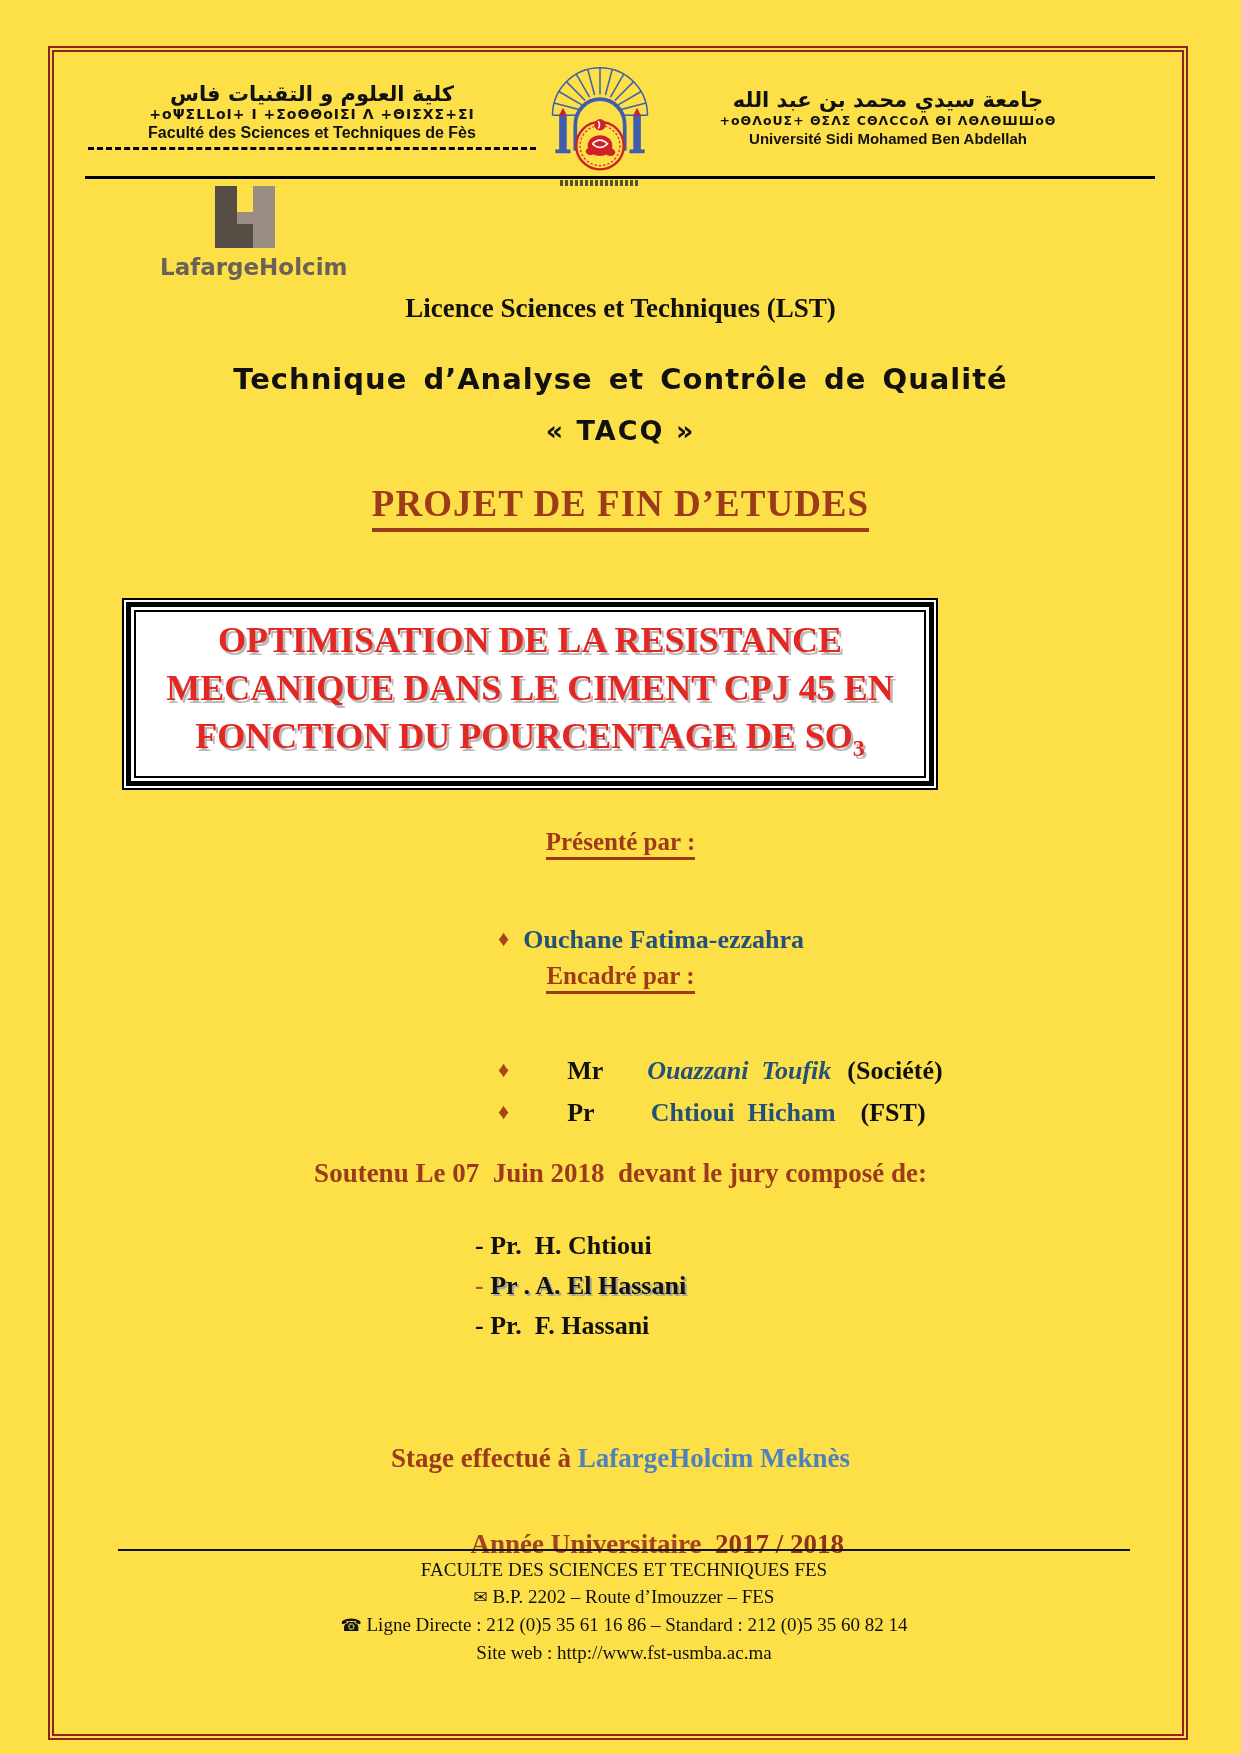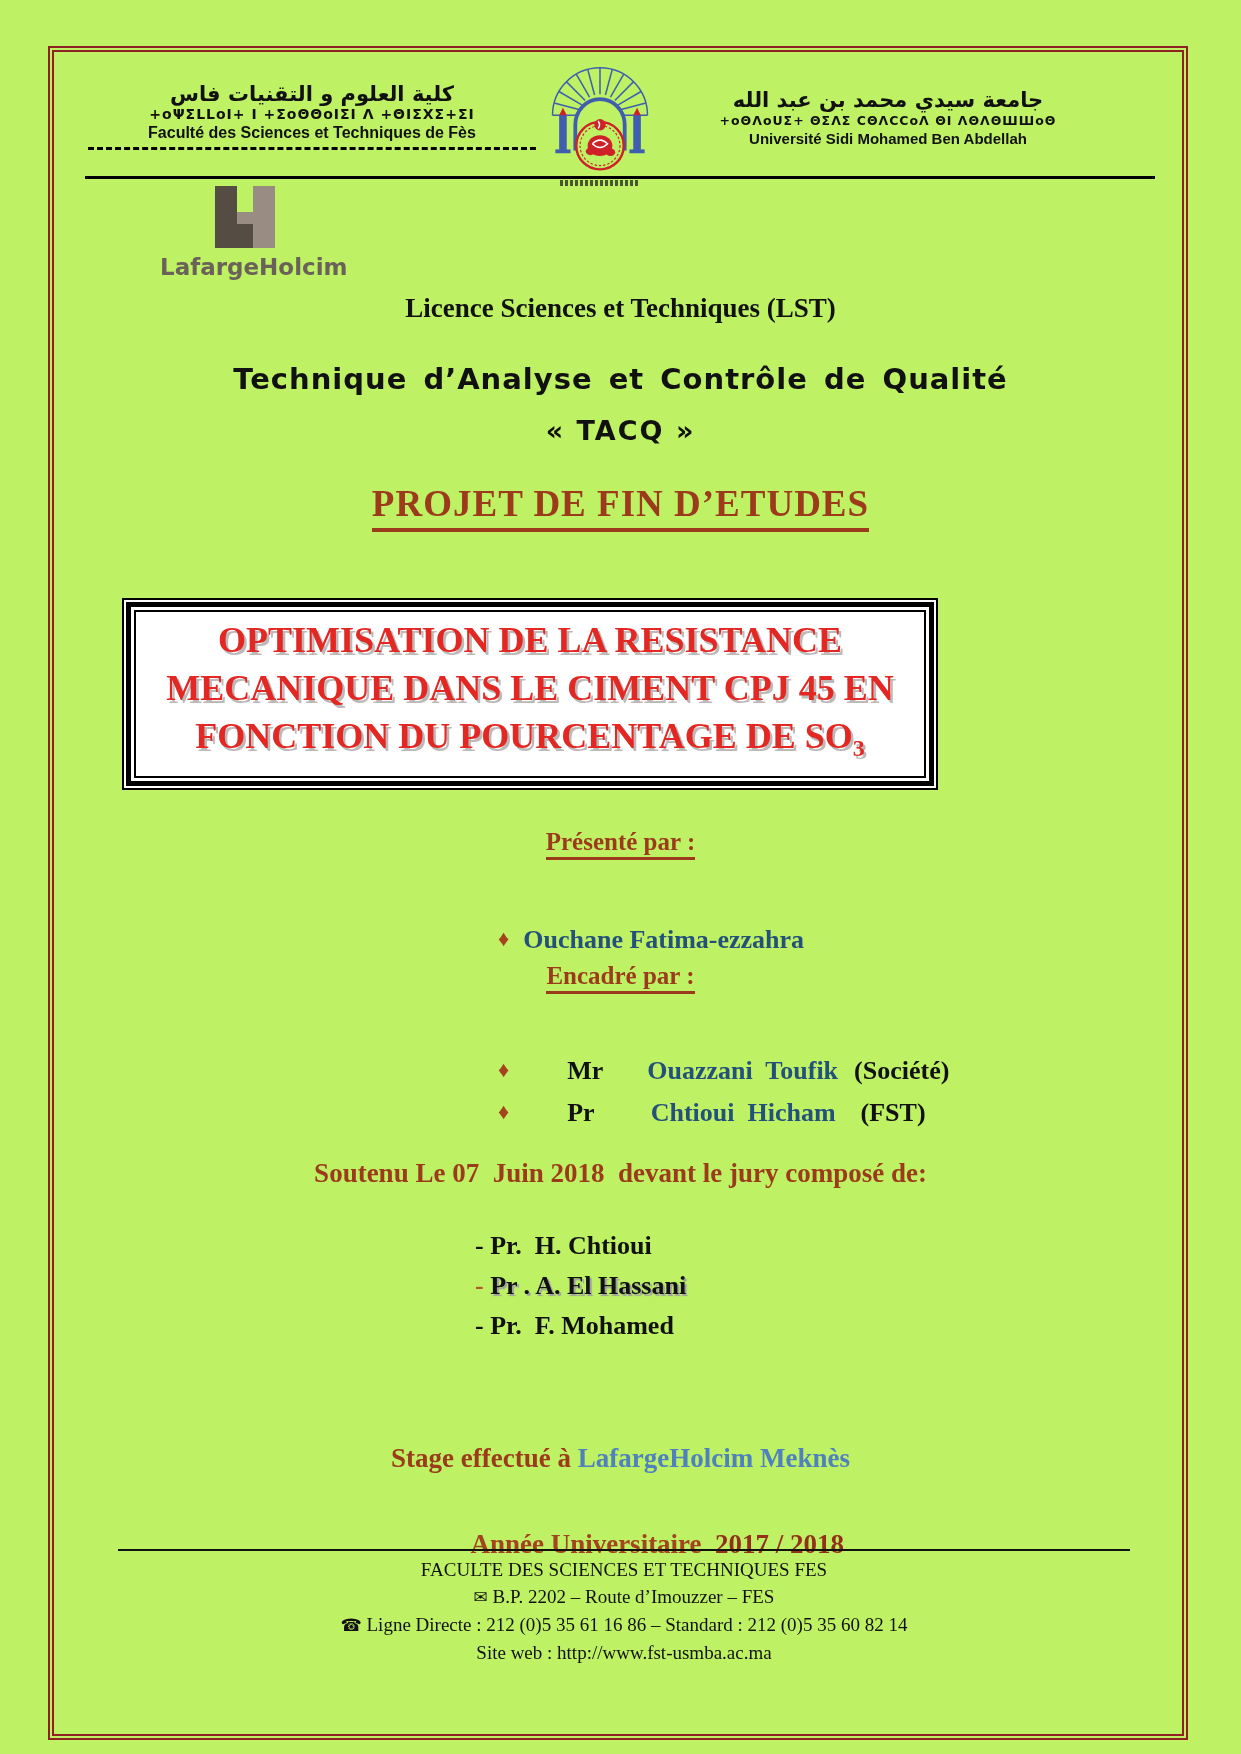--- a/index.html
+++ b/index.html
@@ -1,16 +1,16 @@
 <!DOCTYPE html>
 <html><head>
 <meta charset="utf-8">
 <style>
   html,body{margin:0;padding:0;background:#fff;}
-  .page{position:relative;width:1241px;height:1754px;background:#bef264;overflow:hidden;
+  .page{position:relative;width:1241px;height:1754px;background:#fde047;overflow:hidden;
         font-family:"Liberation Serif","DejaVu Serif",serif;color:#111;}
   .page-border{position:absolute;left:48px;top:46px;width:1140px;height:1694px;
         border:6px double #8e2222;box-sizing:border-box;}
 
   
   .hdr-left{position:absolute;left:88px;top:82px;width:448px;text-align:center;}
   .hdr-right{position:absolute;left:688px;top:88px;width:400px;text-align:center;}
   .hdr-arabic{font-family:"DejaVu Sans",sans-serif;font-weight:bold;font-size:21px;line-height:24px;}
   .hdr-tifinagh{font-family:"DejaVu Sans",sans-serif;font-weight:bold;font-size:14px;line-height:17px;letter-spacing:1px;}
   .hdr-french{font-family:"Liberation Sans","DejaVu Sans",sans-serif;font-weight:bold;font-size:16px;line-height:19px;}
@@ -52,21 +52,21 @@
   .h-encadre{top:962px;}
 
   .bullet-row{position:absolute;left:472px;font-size:26px;font-weight:bold;white-space:pre;}
   .bullet{color:#a5431f;font-size:22px;margin-right:14px;vertical-align:2px;}
   .r-name{top:895px;}
   .p-name{color:#24517b;}
   .r-enc1{top:1026px;}
   .r-enc2{top:1068px;}
   .enc-title{color:#111;margin-left:44px;}
   .enc-name{color:#24517b;white-space:pre;}
-  .gap1{margin-left:44px;} .gap2{margin-left:56px;}
+  .gap1{margin-left:44px;font-style:italic;} .gap2{margin-left:56px;}
   .aff1{margin-left:16px;} .aff2{margin-left:25px;}
 
   .soutenu{position:absolute;left:0;top:1158px;width:1241px;text-align:center;
         font-size:27px;font-weight:bold;color:#9c3a1c;white-space:pre;}
 
   .jury{position:absolute;left:475px;top:1226px;font-size:26px;font-weight:bold;line-height:40px;}
   .jury-line{white-space:pre;}
   .jury-line .dash{color:#111;}
   .jury-line.shadowed{text-shadow:2px 2px 1px #a0a0a0;}
   .jury-line.shadowed .dash{color:#b05a2a;text-shadow:none;}
@@ -188,21 +188,21 @@
     <span class="bullet">♦</span><span class="enc-title">Mr</span><span class="enc-name gap1">Ouazzani  Toufik</span><span class="enc-title aff1">(Société)</span>
   </div>
   <div class="bullet-row r-enc2">
     <span class="bullet">♦</span><span class="enc-title">Pr</span><span class="enc-name gap2">Chtioui  Hicham</span><span class="enc-title aff2">(FST)</span>
   </div>
 
   <div class="soutenu">Soutenu Le 07  Juin 2018  devant le jury composé de:</div>
   <div class="jury">
     <div class="jury-line"><span class="dash">-</span><span> Pr.  H. Chtioui</span></div>
     <div class="jury-line shadowed"><span class="dash">-</span><span> Pr . A. El Hassani</span></div>
-    <div class="jury-line"><span class="dash">-</span><span> Pr.  F. Mohamed</span></div>
+    <div class="jury-line"><span class="dash">-</span><span> Pr.  F. Hassani</span></div>
   </div>
 
   <div class="stage">
     <span class="pre">Stage effectué à </span><span class="comp">LafargeHolcim Meknès</span>
   </div>
   <div class="annee">
     <span class="lab">Année Universitaire </span><span class="val"> 2017 / 2018</span>
   </div>
 
   <div class="footer-rule"></div>

